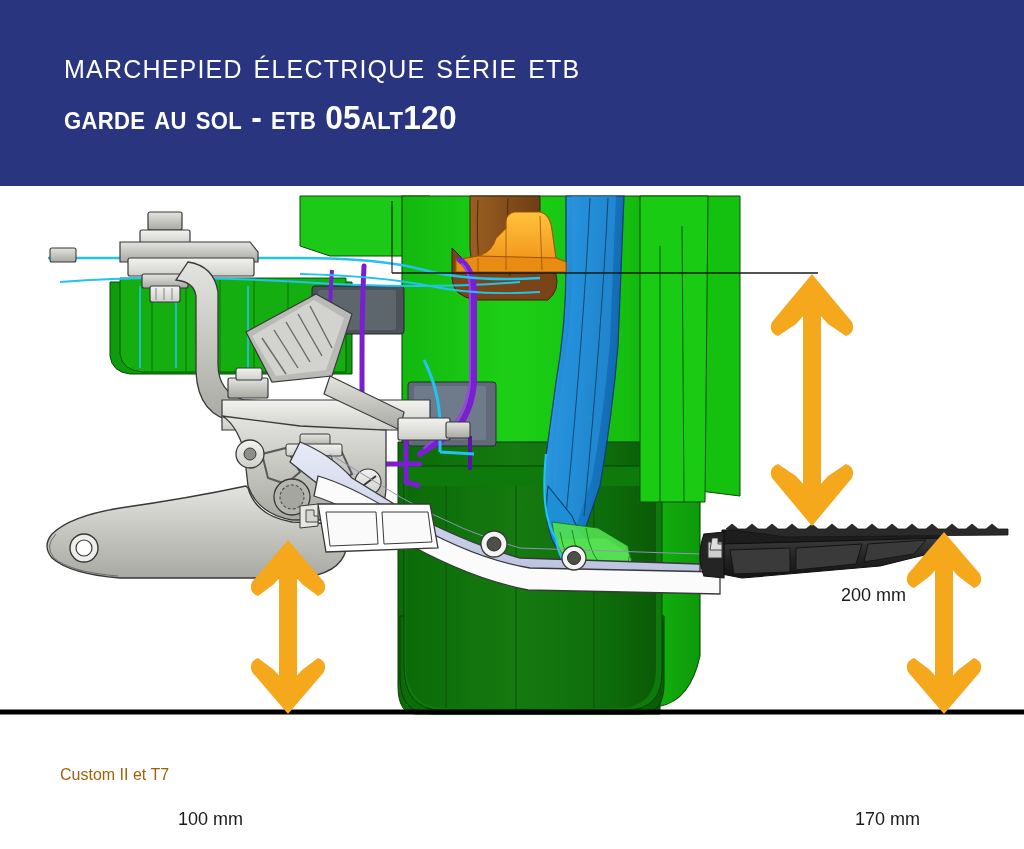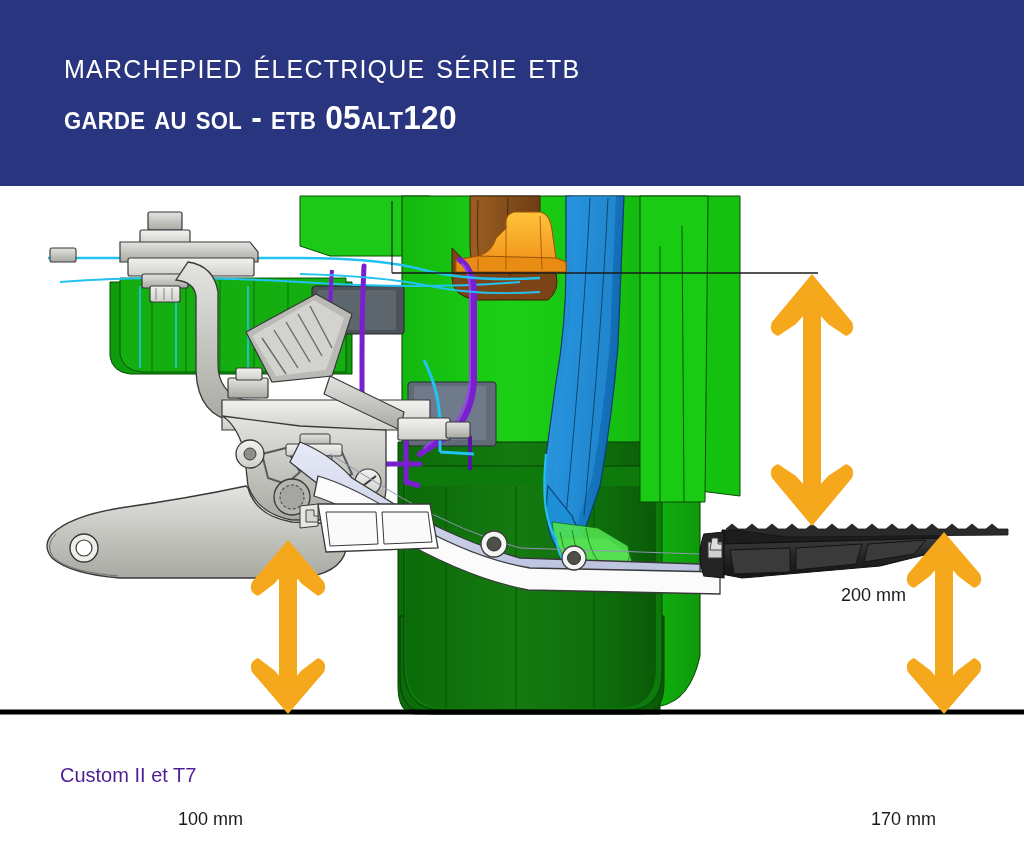--- a/index.html
+++ b/index.html
@@ -78,30 +78,30 @@
   .dim-label {
     position: absolute;
     color: #1a1a1a;
     font-family: "Liberation Sans", sans-serif;
     font-size: 18px;
     line-height: 20px;
     white-space: nowrap;
   }
   #dim-200 { left: 841px; top: 399px; }
   #dim-160 { left: 178px; top: 623px; }
-  #dim-170 { left: 855px; top: 623px; margin-left: 16px; }
+  #dim-170 { left: 855px; top: 623px; }
 
   
   #footer-caption {
     position: absolute;
     left: 60px;
     top: 763px;
-    color: #4c1d95;
-    font-family: "Liberation Sans", sans-serif;
-    font-size: 20px;
+    color: #a16207;
+    font-family: "Liberation Sans", sans-serif;
+    font-size: 16px;
     line-height: 24px;
     white-space: nowrap;
   }
 </style>
 </head>
 <body>
 
 <div id="page">
 
   <div id="header-band">

